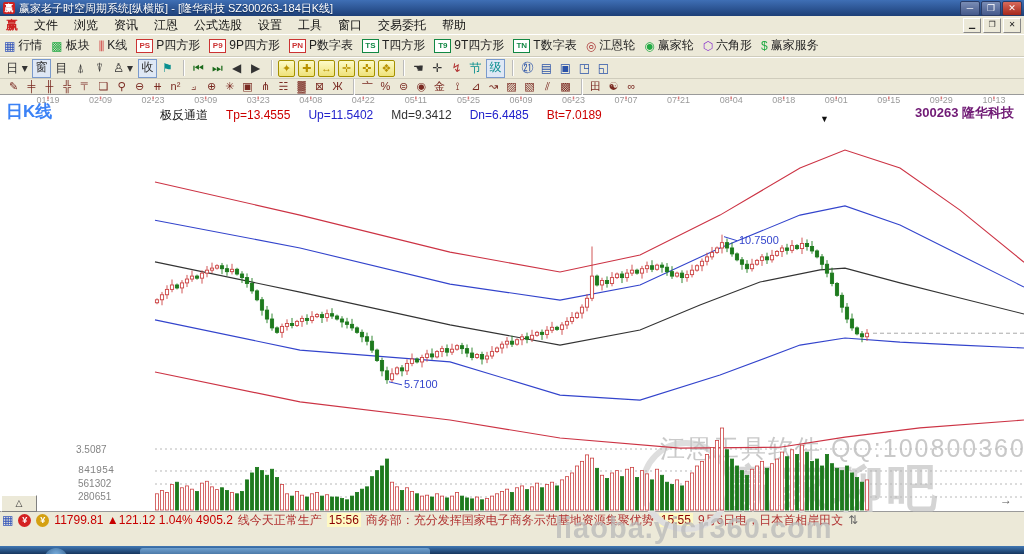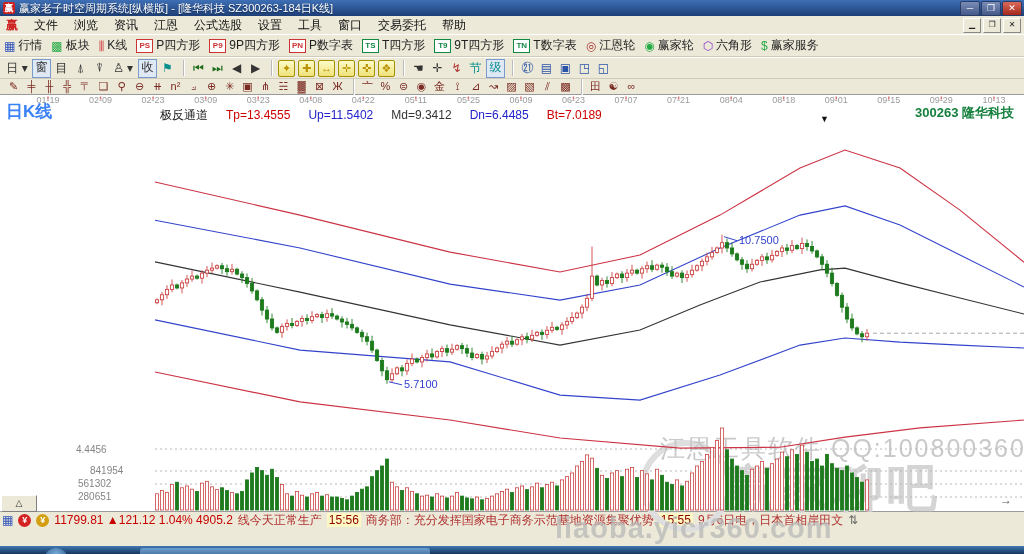--- a/index.html
+++ b/index.html
@@ -39,21 +39,21 @@
   .icbtn.sm{min-width:15px;height:13px;line-height:13px;font-size:11px;color:#7a2a22;margin-right:3px;}
   .icbtn.pressed{background:#dfe8f5;border:1px solid #7a9acc;line-height:15px;}
   .tbsep{width:1px;height:16px;background:#bbb;border-right:1px solid #fff;margin:0 5px;}
   .dmd{color:#b89200;background:linear-gradient(#fdfbc8,#efe27a);border:1px solid #a59000;width:15px;height:15px;
     line-height:14px;text-align:center;font-size:11px;margin-right:3px;border-radius:2px;}
   
   #chartwrap{position:absolute;left:0;top:95px;width:1024px;height:416px;background:#fff;}
   #chart{position:absolute;left:0;top:0;z-index:3;}
   .glabel{position:absolute;color:#858585;font-size:10px;z-index:4;}
   #lbl-period{position:absolute;left:6px;top:5px;color:#3b82f6;font-weight:bold;font-size:17px;z-index:4;}
-  #lbl-symbol{position:absolute;right:10px;top:9px;color:#15803d;font-weight:bold;font-size:13px;z-index:4;margin-left:15px;}
+  #lbl-symbol{position:absolute;right:10px;top:9px;color:#701a75;font-weight:bold;font-size:13px;z-index:4;margin-left:15px;}
   #indrow{position:absolute;left:160px;top:12px;z-index:4;font-size:12px;white-space:nowrap;}
   #indrow span{margin-right:18px;}
   #wm-gann{position:absolute;left:660px;top:337px;z-index:2;color:#c9c9c9;font-size:25px;letter-spacing:2px;white-space:nowrap;}
   #wm-liaoba-big{position:absolute;left:725px;top:360px;z-index:2;color:#d4d4d4;font-size:50px;font-weight:bold;letter-spacing:4px;}
   #wm-circle{position:absolute;left:640px;top:345px;width:80px;height:80px;border:6px solid #dedede;border-radius:50%;z-index:2;}
   #tri-btn{position:absolute;left:1px;top:400px;width:34px;height:15px;background:#ece9d8;border:1px solid #fff;
     border-right-color:#808080;border-bottom-color:#808080;font-size:9px;line-height:14px;text-align:center;color:#333;z-index:5;}
   #scroll-arrow{position:absolute;left:1000px;top:398px;color:#555;font-size:12px;z-index:5;}
   
   #rowA{position:absolute;left:0;top:511px;width:1024px;height:17px;background:#ece9d8;border-top:1px solid #9a9a9a;
@@ -725,22 +725,22 @@
         <text x="739" y="243.65752" font-size="11" fill="#3344cc" font-family="Liberation Sans,sans-serif">10.7500</text>
         <line x1="389" y1="381.84152" x2="402" y2="384.84152" stroke="#3344cc" stroke-width="1"></line>
         <text x="404" y="387.84152" font-size="11" fill="#3344cc" font-family="Liberation Sans,sans-serif">5.7100</text>
         <text x="820" y="122" font-size="9" fill="#111">▼</text>
       </svg>
 
     <div id="lbl-period">日K线</div>
     <div id="lbl-symbol">300263  隆华科技</div>
     <div id="indrow"><span style="color: rgb(34, 34, 34);">极反通道</span><span style="color: rgb(204, 0, 0); margin-top: 40px;">Tp=13.4555</span><span style="color: rgb(34, 34, 204);">Up=11.5402</span><span style="color: rgb(51, 51, 51);">Md=9.3412</span><span style="color: rgb(34, 34, 204);">Dn=6.4485</span><span style="color: rgb(204, 0, 0);">Bt=7.0189</span></div>
 
-    <div class="glabel" style="left:76px;top:349px;">4.4456</div>
-    <div class="glabel" style="left:90px;top:370px;">841954</div>
+    <div class="glabel" style="left:76px;top:349px;">3.5087</div>
+    <div class="glabel" style="left:78px;top:370px;font-family:Liberation Mono, monospace;">841954</div>
     <div class="glabel" style="left:78px;top:383px;">561302</div>
     <div class="glabel" style="left:78px;top:396px;">280651</div>
 
     <div id="tri-btn">△</div>
     <div id="scroll-arrow">→</div>
   </div>
 
   <div id="rowA">
       <span style="color: rgb(51, 85, 187);">▦</span>
       <span class="coin" style="background: rgb(212, 34, 34);">¥</span>

